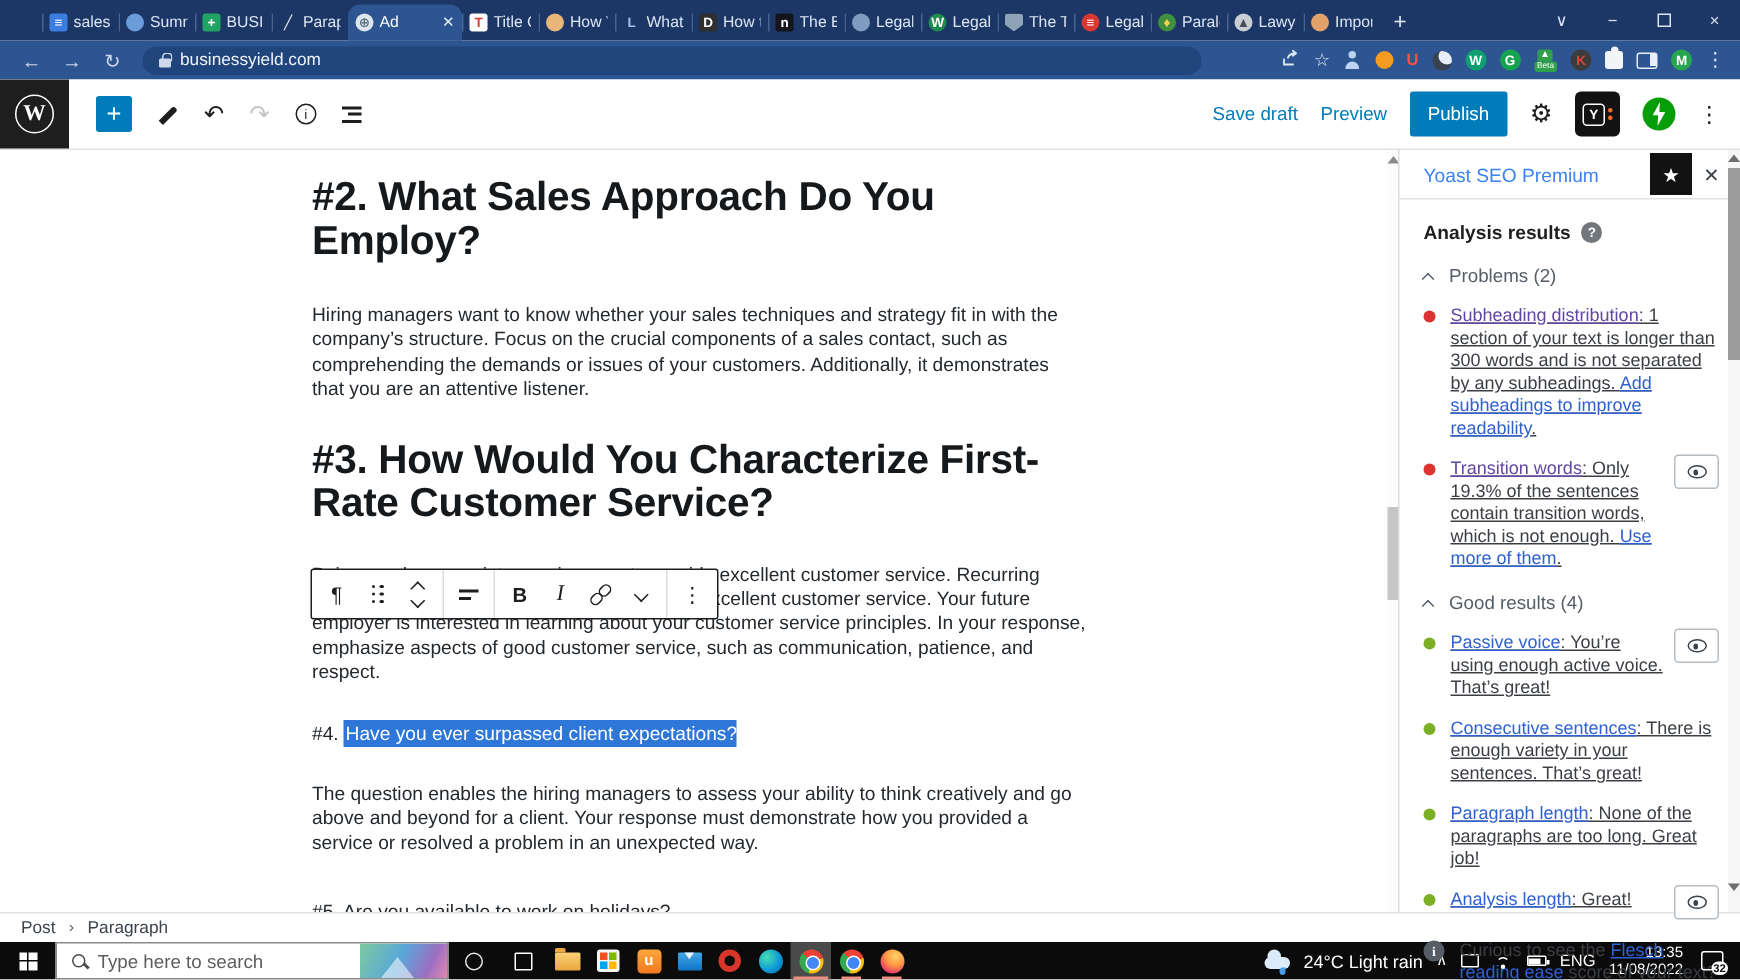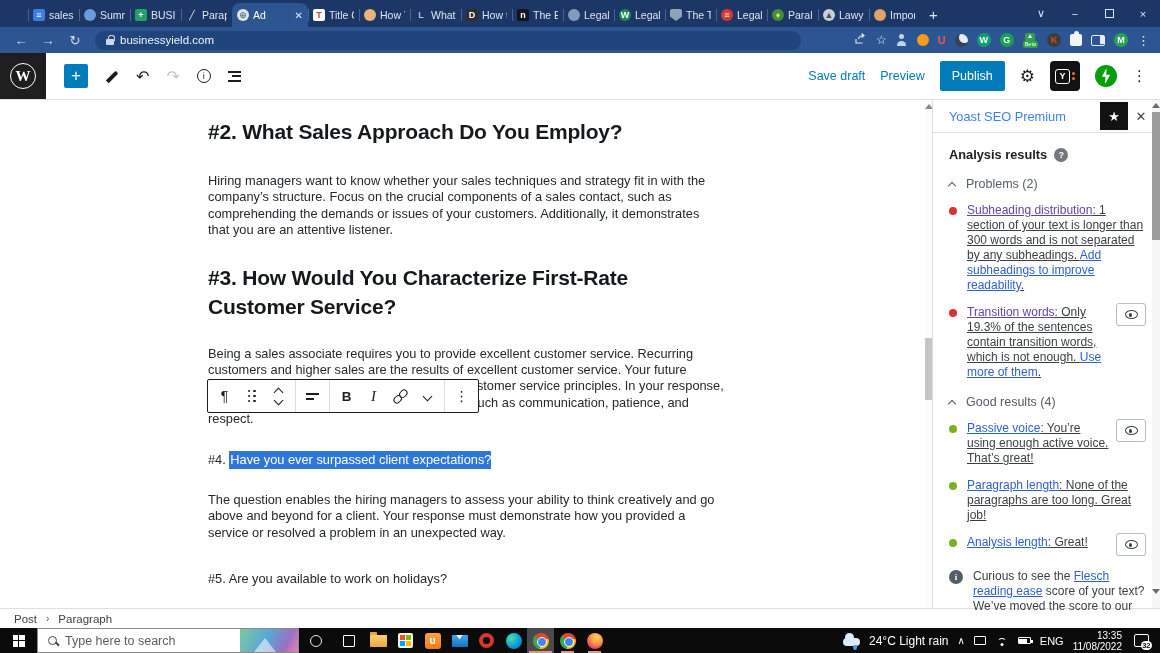--- a/index.html
+++ b/index.html
@@ -82,21 +82,21 @@
   .yoast-dots i { width:3px; height:3px; border-radius:50%; background:#f56e28; display:block; }
   .jetpack { width:22px; height:22px; border-radius:50%; background:#069e08; position:relative; }
   .jetpack::after { content:''; position:absolute; left:5px; top:3px; width:12px; height:16px; background:#fff;
                     clip-path:polygon(55% 0,15% 55%,45% 55%,42% 100%,85% 42%,52% 42%); }
   .more-v { font-size:15px; color:#1e1e1e; }
 
   
   .main { display:flex; height:508px; }
   .editor { flex:1; position:relative; overflow:hidden; background:#fff; }
   .content { width:516px; margin:0 auto; padding-top:17px; color:#1e1e1e; }
-  .post-h { font-size:21px; font-weight:700; letter-spacing:-0.2px; line-height:29px; color:#16191c; }
+  .post-h { font-size:27px; font-weight:700; letter-spacing:-0.2px; line-height:29px; color:#16191c; }
   .post-h.h2 { margin-top:0; }
   .post-h.h3 { margin-top:24px; }
   .post-p { font-size:12.8px; line-height:16.4px; color:#24292e; }
   .p1 { margin-top:27px; }
   .p2 { margin-top:25px; }
   .q4 { margin-top:24px; }
   .p3 { margin-top:24px; }
   .q5 { margin-top:30px; }
   .sel { background:#2e77d9; color:#fff; padding:1px 0 2px 1px; }
 
@@ -511,20 +511,24 @@
       </div>
 
       <div class="r-item pad-eye">
         <span class="bullet green"></span>
         <span class="item-text"><a class="a-link b">Passive voice</a><span>: You’re using enough active voice. That’s great!</span></span>
         <span class="eye-btn">
             <span class="eye"></span>
           </span>
       </div>
 
+      <div class="r-item">
+        <span class="bullet green"></span>
+        <span class="item-text"><a class="a-link b">Consecutive sentences</a><span>: There is enough variety in your sentences. That’s great!</span></span>
+      </div>
 
       <div class="r-item">
         <span class="bullet green"></span>
         <span class="item-text"><a class="a-link b">Paragraph length</a><span>: None of the paragraphs are too long. Great job!</span></span>
       </div>
 
       <div class="r-item pad-eye">
         <span class="bullet green"></span>
         <span class="item-text"><a class="a-link b">Analysis length</a><span>: Great!</span></span>
         <span class="eye-btn">

